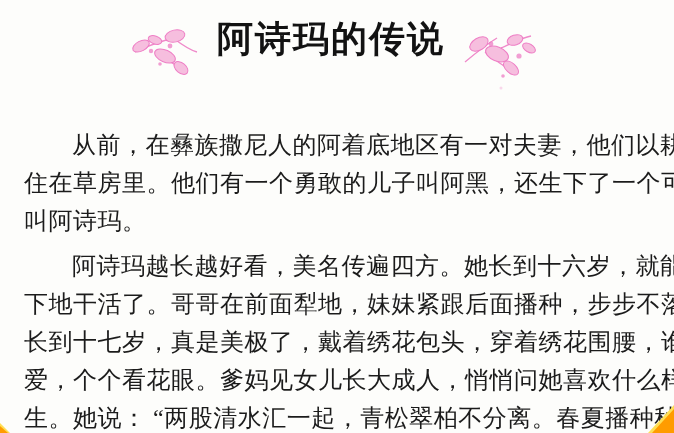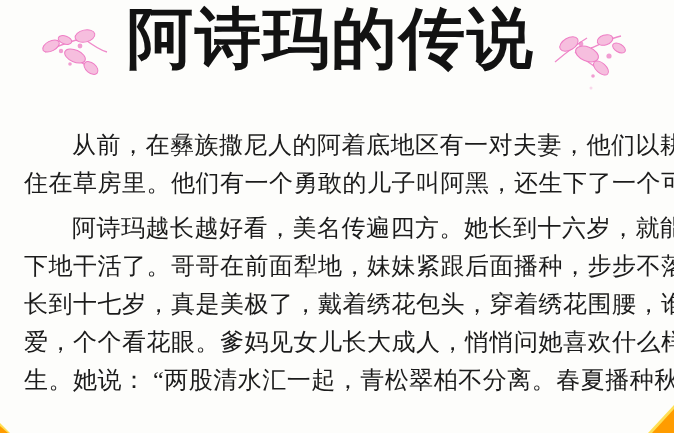--- a/index.html
+++ b/index.html
@@ -13,21 +13,21 @@
   
   .title-row{
     position:absolute;top:6px;left:0;width:674px;height:92px;
     display:flex;align-items:flex-start;justify-content:center;
   }
   .ornament{flex:0 0 auto;}
   .ornament.left{margin-top:18px;margin-right:14px;}
   .ornament.right{margin-top:16px;margin-left:16px;}
   .page-title{
     margin:0;
-    font-size:66px;line-height:66px;
+    font-size:36px;line-height:66px;
     font-weight:bold;
     letter-spacing:2px;
     color:#121212;
     white-space:nowrap;
   }
   
   .body-text{
     position:absolute;left:24px;top:126px;width:628px;
     color:#1b1b1b;
   }
@@ -118,20 +118,21 @@
       </svg>
     </span>
 
   </div>
 
   <div class="body-text">
 
     <p class="para">
       <span class="body-line indent">从前，在彝族撒尼人的阿着底地区有一对夫妻，他们以耕种为生，</span>
       <span class="body-line">住在草房里。他们有一个勇敢的儿子叫阿黑，还生下了一个可爱的女儿</span>
+      <span class="body-line">叫阿诗玛。</span>
     </p>
 
     <p class="para">
       <span class="body-line indent">阿诗玛越长越好看，美名传遍四方。她长到十六岁，就能和阿黑哥</span>
       <span class="body-line">下地干活了。哥哥在前面犁地，妹妹紧跟后面播种，步步不落。阿诗玛</span>
       <span class="body-line">长到十七岁，真是美极了，戴着绣花包头，穿着绣花围腰，谁见了谁</span>
       <span class="body-line">爱，个个看花眼。爹妈见女儿长大成人，悄悄问她喜欢什么样的年轻后</span>
       <span class="body-line">生。她说： “两股清水汇一起，青松翠柏不分离。春夏播种秋收获，农活</span>
     </p>
 

